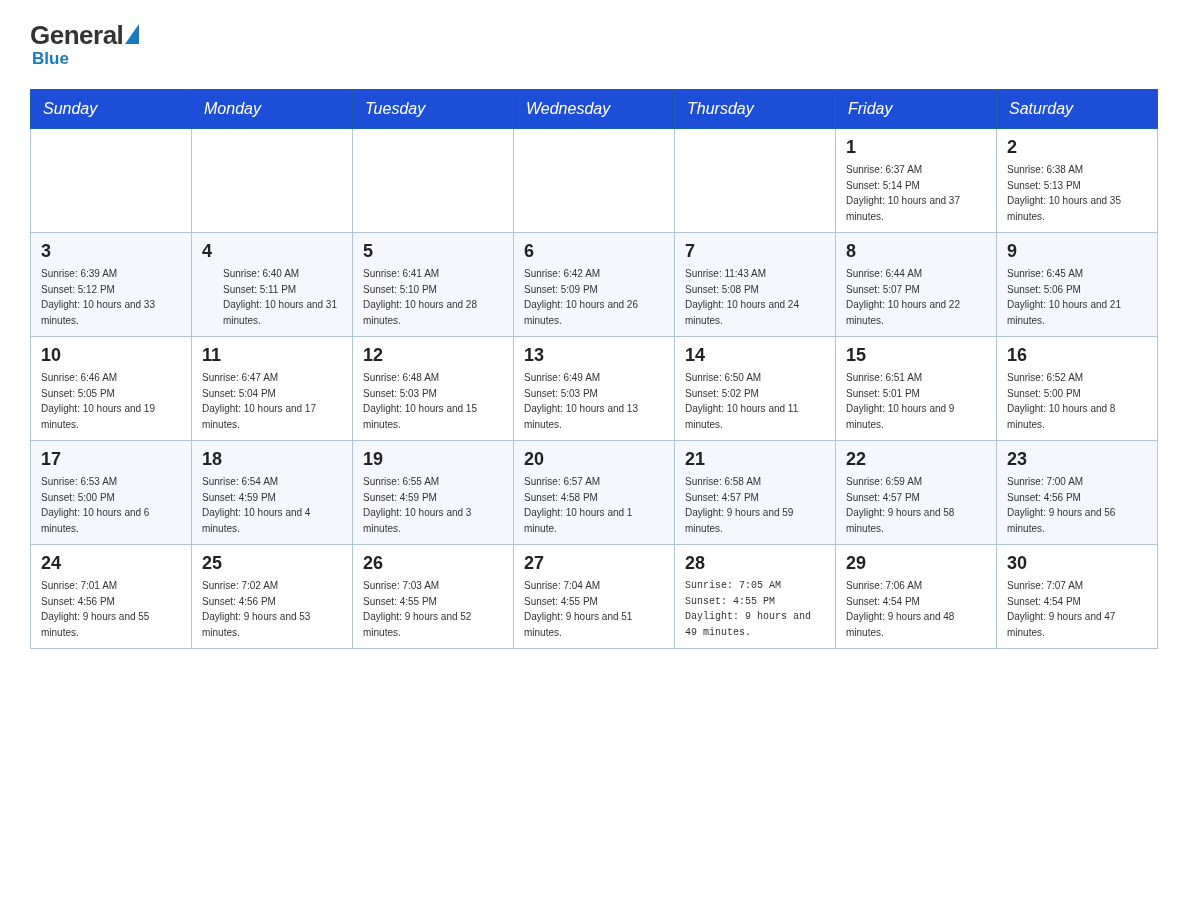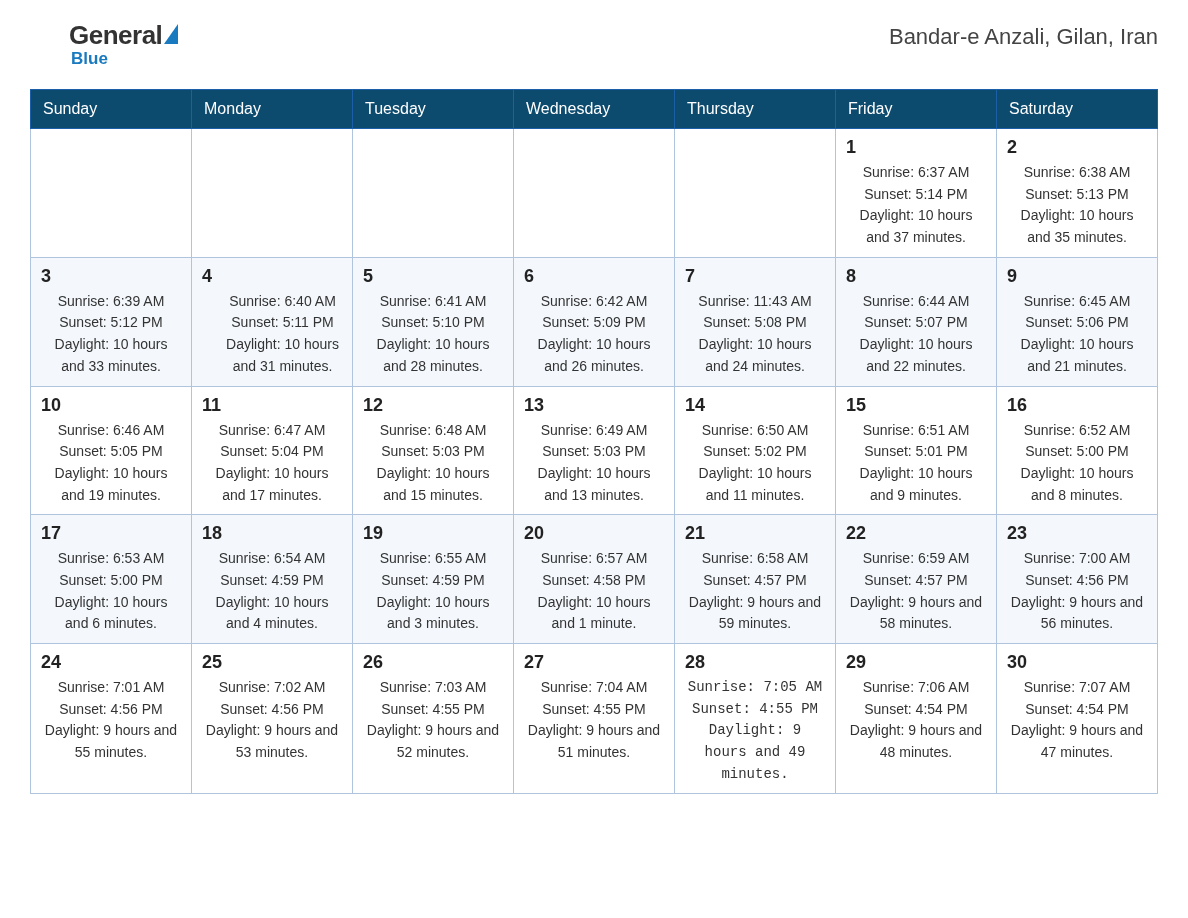--- a/index.html
+++ b/index.html
@@ -13,21 +13,20 @@
     .header {
       display: flex;
       justify-content: space-between;
       align-items: flex-start;
       margin-bottom: 20px;
     }
     .logo {
       display: flex;
       flex-direction: column;
       align-items: flex-start;
-      margin-left: 39px;
     }
     .logo-top {
       display: flex;
       align-items: center;
     }
     .logo-general {
       font-size: 26px;
       font-weight: bold;
       color: #333;
       letter-spacing: -0.5px;
@@ -59,51 +58,51 @@
     .location-title {
       font-size: 22px;
       color: #444;
       margin-top: 4px;
     }
     .calendar {
       width: 100%;
       border-collapse: collapse;
     }
     .calendar th {
-      background-color: #0c4a6e;
+      background-color: #1d4ed8;
       color: #fff;
       padding: 10px 12px;
       font-size: 16px;
       font-weight: normal;
       text-align: left;
       border: 1px solid #1a5fa8;
+      font-style: italic;
     }
     .calendar td {
       border: 1px solid #b0c4de;
       vertical-align: top;
       padding: 8px 10px;
       width: 14.28%;
       min-height: 110px;
       background: #fff;
     }
     .calendar tr:nth-child(even) td {
       background: #f4f8fc;
     }
     .day-number {
       font-size: 18px;
       font-weight: bold;
       color: #222;
       display: block;
       margin-bottom: 4px;
     }
     .day-info {
-      font-size: 14px;
+      font-size: 10px;
       color: #333;
       line-height: 1.55;
-      text-align: center;
     }
     .empty-cell {
       background: #fff !important;
     }
     .row-even td {
       background: #f4f8fc;
     }
     .row-odd td {
       background: #fff;
     }
@@ -113,21 +112,20 @@
 
 <div class="header">
   <div class="logo">
     <div class="logo-top">
       <span class="logo-general">General</span>
       <div class="logo-triangle"></div>
     </div>
     <span class="logo-blue">Blue</span>
   </div>
   <div class="title-section">
-    <div class="location-title">Bandar-e Anzali, Gilan, Iran</div>
   </div>
 </div>
 
 <table class="calendar">
   <thead>
     <tr>
     <th>Sunday</th>
         <th>Monday</th>
         <th>Tuesday</th>
         <th>Wednesday</th>

